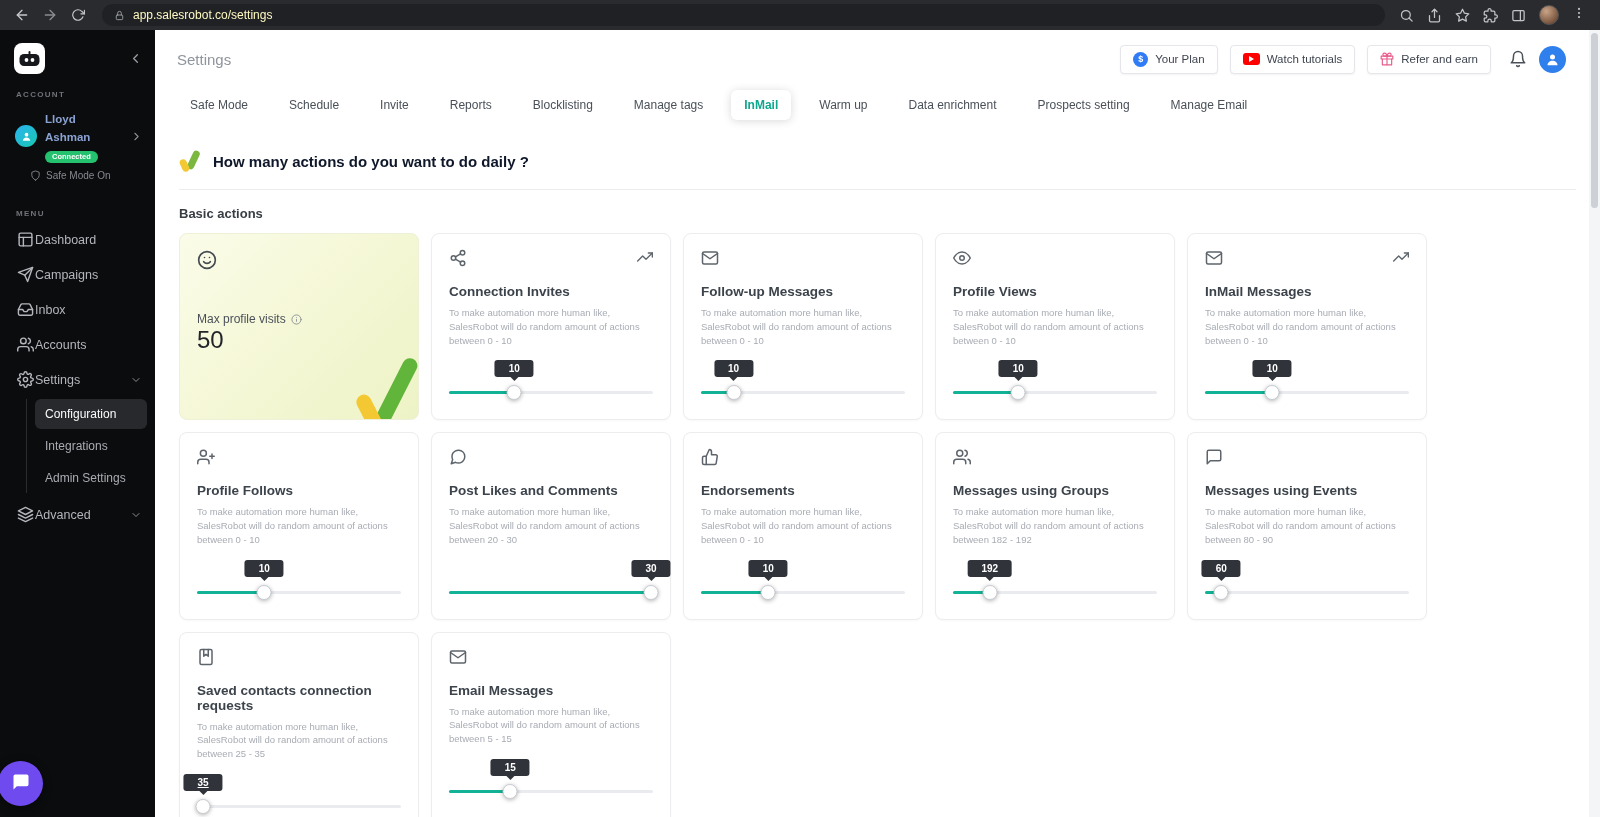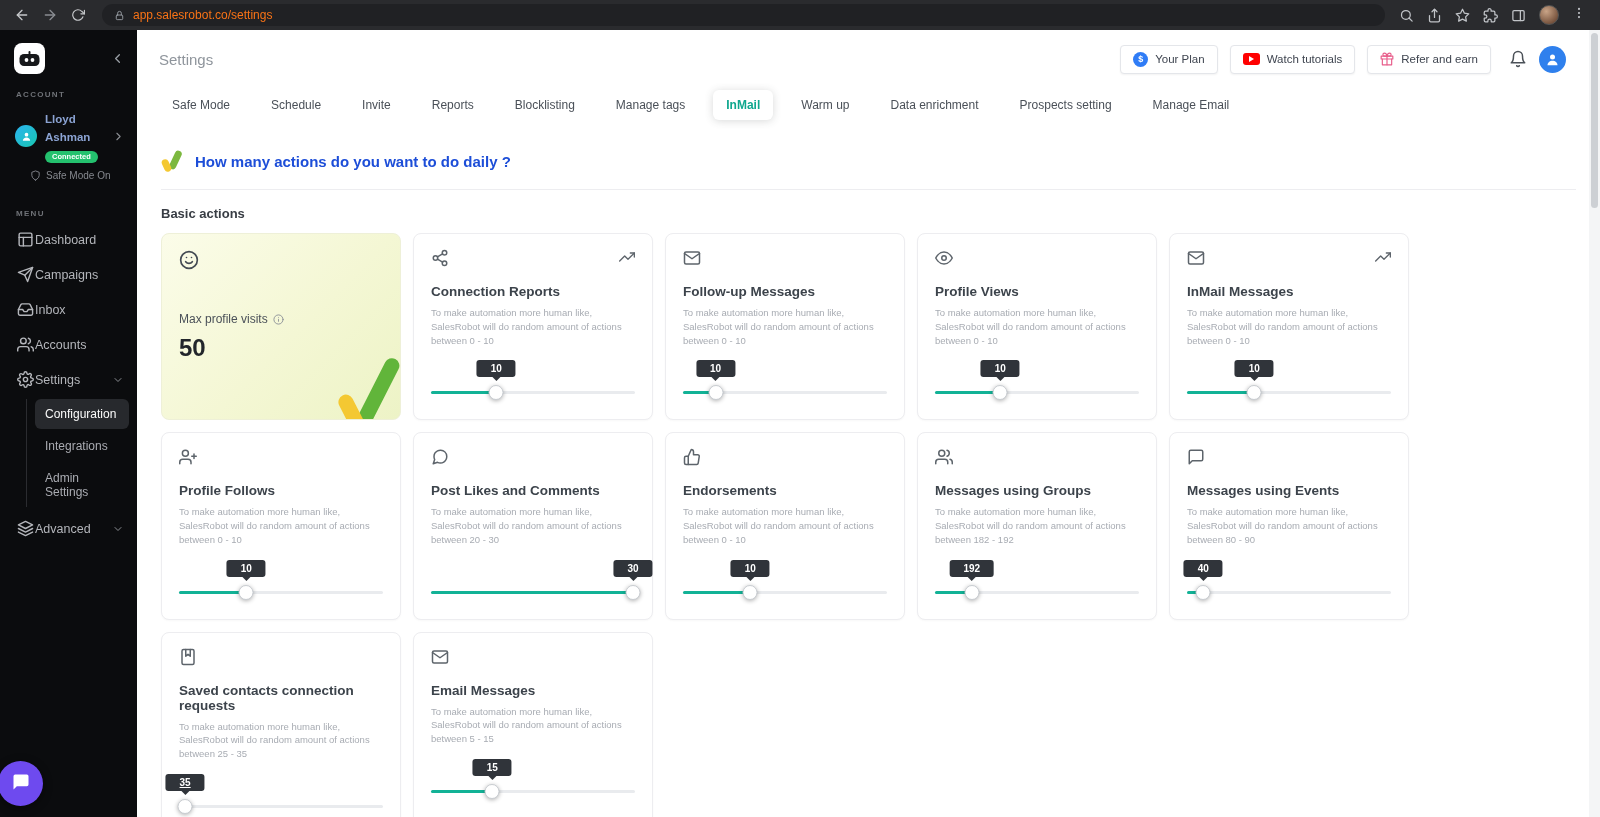--- a/index.html
+++ b/index.html
@@ -5,30 +5,30 @@
   * { margin:0; padding:0; box-sizing:border-box; }
   html,body { width:1600px; height:817px; overflow:hidden; background:#fff;
     font-family:"Liberation Sans", sans-serif; }
 
   svg.i { fill:none; stroke:currentColor; stroke-width:2; stroke-linecap:round; stroke-linejoin:round; display:block; }
 
   
   .browser { height:30px; background:#2a2b2e; display:flex; align-items:center; padding:0 10px; gap:4px; }
   .nav-btn { width:24px; height:24px; border-radius:50%; display:flex; align-items:center; justify-content:center; color:#c5c7ca; cursor:pointer; }
   .nav-btn.dim { color:#8a8d92; }
-  .omnibox { flex:1; height:22px; background:#202124; border-radius:12px; display:flex; align-items:center; gap:8px; padding:0 12px; margin:0 10px 0 8px; color:#f97316; font-size:12px; }
+  .omnibox { flex:1; height:22px; background:#202124; border-radius:12px; display:flex; align-items:center; gap:8px; padding:0 12px; margin:0 10px 0 8px; color:#fef9c3; font-size:12px; }
   .omnibox .lock { color:#9aa0a6; }
   .tb-icons { display:flex; align-items:center; gap:13px; color:#c1c4c8; padding-right:4px; }
   .tb-avatar { width:20px; height:20px; border-radius:50%; background:radial-gradient(circle at 35% 30%, #c9a487, #7a5640 70%, #4e362a); border:1px solid #555; }
 
   
   .app { display:flex; height:787px; }
 
   
-  .sidebar { width:137px; background:#0b0c0e; flex-shrink:0; position:relative; color:#b7b9be; overflow:hidden; }
+  .sidebar { width:155px; background:#0b0c0e; flex-shrink:0; position:relative; color:#b7b9be; overflow:hidden; }
   .sb-head { display:flex; align-items:center; justify-content:space-between; padding:13px 12px 8px 14px; }
   .logo { width:31px; height:31px; background:#fff; border-radius:8px; display:flex; align-items:center; justify-content:center; }
   .collapse { color:#9aa0a6; cursor:pointer; }
   .sb-section { font-size:8px; letter-spacing:1.3px; color:#6f7277; padding:8px 16px 4px; font-weight:bold; }
   .user-row { display:flex; align-items:center; gap:8px; padding:6px 12px 2px 15px; cursor:pointer; }
   .user-avatar { width:22px; height:22px; border-radius:50%; flex-shrink:0; background:linear-gradient(135deg,#2bb3f0,#18c8b0); display:flex; align-items:center; justify-content:center; }
   .user-name { font-size:11.5px; font-weight:bold; color:#8ba3d3; line-height:1.15; }
   .badge-connected { display:inline-block; background:#24c16e; color:#fff; font-size:7.5px; font-weight:bold; padding:1.5px 7px; border-radius:8px; margin-top:2px; }
   .user-chevron { margin-left:auto; color:#8a8d92; }
   .safe-row { display:flex; align-items:center; gap:5px; padding:5px 16px 4px 30px; color:#85888e; font-size:10px; }
@@ -54,41 +54,41 @@
 
   .tabbar { display:flex; align-items:center; gap:15px; padding:2px 22px 8px; }
   .tab { border:none; background:transparent; font-size:12px; color:#4a5058; padding:8px 13px; border-radius:6px; cursor:pointer; font-family:inherit; white-space:nowrap; }
   .tab.active { color:#0fa78e; background:#fff; box-shadow:0 1px 8px rgba(60,64,67,.2); font-weight:bold; }
 
   .content { flex:1; padding:14px 24px 0; overflow:hidden; }
   .qrow { display:flex; align-items:center; gap:12px; padding:8px 0 16px; }
   .q-icon { width:22px; height:23px; position:relative; flex-shrink:0; }
   .q-icon .g { position:absolute; right:4px; top:0; width:7px; height:20px; background:#7cb83f; border-radius:4px; transform:rotate(25deg); }
   .q-icon .y { position:absolute; left:2px; bottom:1px; width:7px; height:13px; background:#f4c832; border-radius:4px; transform:rotate(-25deg); }
-  .qtext { font-size:15px; font-weight:bold; color:#1d4ed8; }
+  .qtext { font-size:15px; font-weight:bold; color:#0f172a; }
   .divider { border-bottom:1px solid #ededf0; margin-bottom:16px; }
   .section-label { font-size:13px; font-weight:bold; color:#383d44; margin-bottom:12px; }
 
   .grid { display:grid; grid-template-columns:repeat(5, 240px); gap:12px; }
   .card { background:#fff; border:1px solid #ededf0; border-radius:8px; padding:15px 17px; min-height:183px; box-shadow:0 1px 2px rgba(16,24,40,.03); display:flex; flex-direction:column; }
   .card-top { display:flex; justify-content:space-between; align-items:flex-start; margin-bottom:17px; color:#5d646b; }
   .card-title { font-size:13.5px; font-weight:bold; color:#3c434b; margin-bottom:7px; }
   .card-desc { font-size:9.5px; color:#a8acb3; line-height:1.45; max-width:203px; }
   .slider { position:relative; margin-top:13px; height:44px; }
   .badge { position:absolute; top:0; transform:translateX(-50%); background:#30343a; color:#fff; font-size:10px; font-weight:bold; padding:3px 14px; border-radius:3px; min-width:16px; text-align:center; }
   .badge::after { content:""; position:absolute; left:50%; bottom:-4px; transform:translateX(-50%); border-left:4px solid transparent; border-right:4px solid transparent; border-top:4px solid #30343a; }
   .track { position:absolute; left:0; right:0; bottom:10px; height:3px; background:#e9ebee; border-radius:2px; }
   .fill { height:100%; background:#12b296; border-radius:2px; }
   .thumb { position:absolute; bottom:4px; width:15px; height:15px; background:#fff; border:1px solid #c9cdd2; border-radius:50%; transform:translateX(-50%); box-shadow:0 1px 4px rgba(0,0,0,.3); cursor:pointer; }
 
   .max-card { background:linear-gradient(135deg,#fbfce9 0%,#f4f7d4 55%,#edf3c6 100%); border:1px solid #eef0d8; border-radius:8px; padding:16px 17px; position:relative; overflow:hidden; min-height:183px; }
   .max-icon { color:#444b53; }
   .max-label { display:flex; align-items:center; gap:5px; font-size:12px; color:#4a5058; margin-top:42px; }
   .max-label .info { color:#8b9097; }
-  .max-value { font-size:24px; font-weight:bold; color:#22262b; margin-top:8px; }
+  .max-value { font-size:24px; font-weight:normal; color:#22262b; }
   .ads { position:absolute; right:4px; bottom:-14px; width:74px; height:92px; }
   .ads .g { position:absolute; right:10px; bottom:4px; width:15px; height:74px; background:#61b53a; border-radius:8px; transform:rotate(27deg); }
   .ads .y { position:absolute; right:36px; bottom:-4px; width:15px; height:44px; background:#f4c832; border-radius:8px; transform:rotate(-27deg); }
 
   .scrollbar { position:absolute; right:0; top:0; bottom:0; width:11px; background:#f4f5f6; }
   .scroll-thumb { position:absolute; top:3px; right:2px; width:7px; height:175px; background:#cdd0d4; border-radius:4px; cursor:pointer; }
 </style>
 </head>
 <body>
 
@@ -405,21 +405,21 @@
                   <line x1="15.41" y1="6.51" x2="8.59" y2="10.49"></line>
                 </svg>
               </span>
       <span class="trend">
                 <svg class="i" width="16" height="16" viewBox="0 0 24 24" stroke-width="1.7">
                   <polyline points="23 6 13.5 15.5 8.5 10.5 1 18"></polyline>
                   <polyline points="17 6 23 6 23 12"></polyline>
                 </svg>
               </span>
     </div>
-    <div class="card-title">Connection Reports</div>
+    <div class="card-title">Connection Invites</div>
     <div class="card-desc">To make automation more human like, SalesRobot will do random amount of actions between 0 - 10</div>
     <div class="slider">
       <span class="badge" style="left: 32%;"><span class="badge-val">10</span></span>
       <div class="track">
                 <div class="fill" style="width: 32%;"></div>
               </div>
       <span class="thumb" style="left: 32%;"></span>
     </div>
   </div>
           <div class="card">
@@ -575,21 +575,21 @@
       <span class="card-icon">
                 <svg class="i" width="18" height="18" viewBox="0 0 24 24" stroke-width="1.7">
                   <path d="M21 15a2 2 0 0 1-2 2H7l-4 4V5a2 2 0 0 1 2-2h14a2 2 0 0 1 2 2z"></path>
                 </svg>
               </span>
 
     </div>
     <div class="card-title">Messages using Events</div>
     <div class="card-desc">To make automation more human like, SalesRobot will do random amount of actions between 80 - 90</div>
     <div class="slider">
-      <span class="badge" style="left: 8%;"><span class="badge-val">40</span></span>
+      <span class="badge" style="left: 8%;"><span class="badge-val">60</span></span>
       <div class="track">
                 <div class="fill" style="width: 8%;"></div>
               </div>
       <span class="thumb" style="left: 8%;"></span>
     </div>
   </div>
           <div class="card">
     <div class="card-top">
       <span class="card-icon">
                 <svg class="i" width="18" height="18" viewBox="0 0 24 24" stroke-width="1.7">

